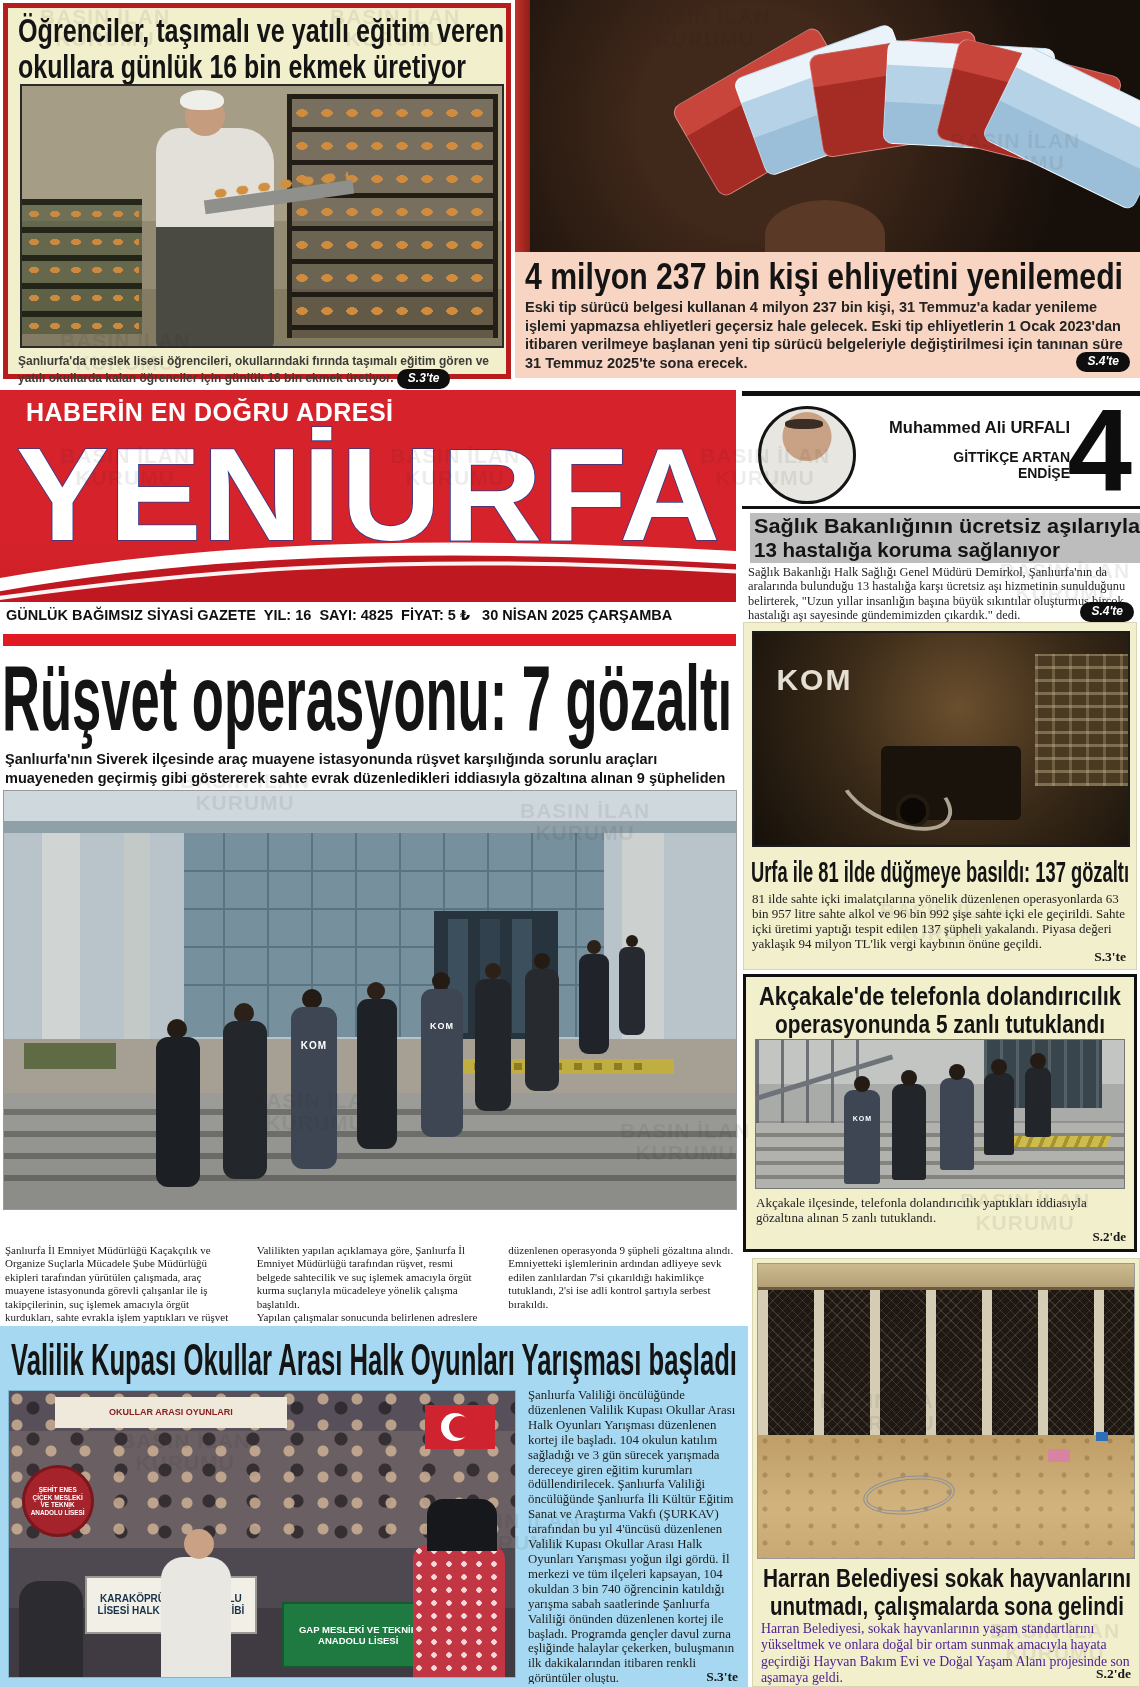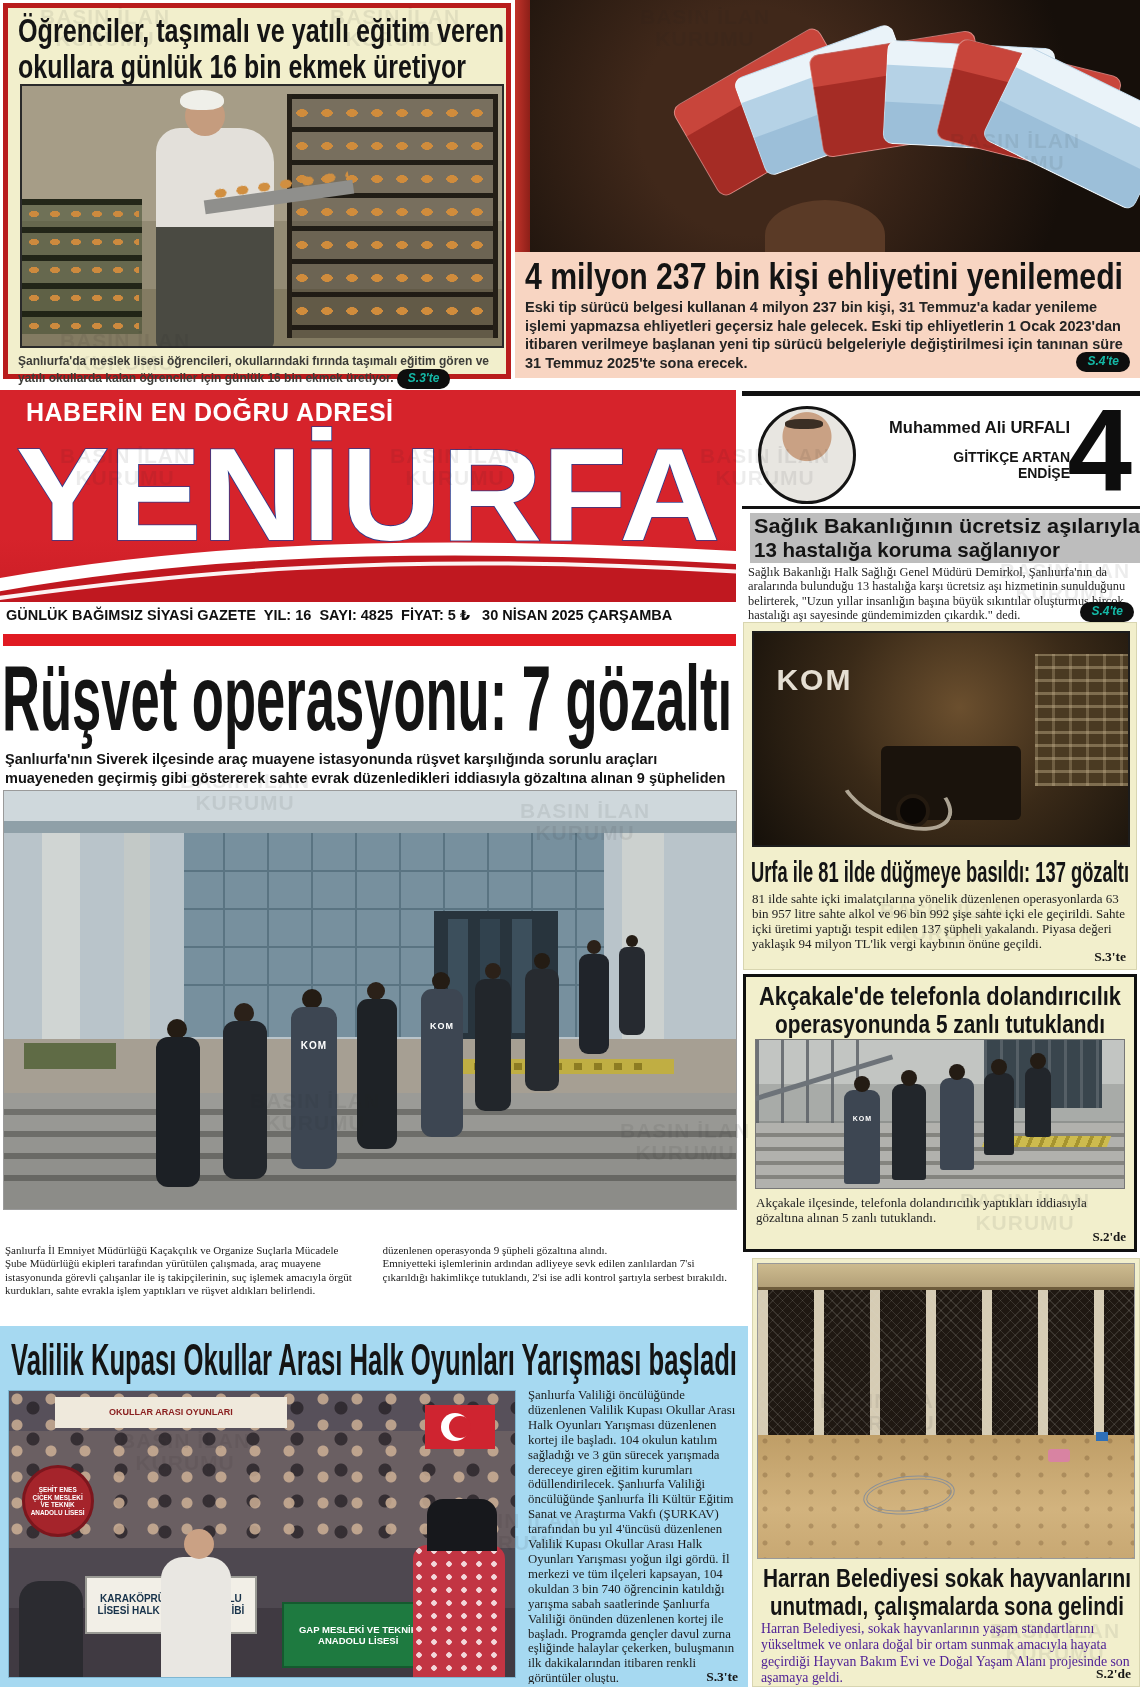--- a/index.html
+++ b/index.html
@@ -3,21 +3,21 @@
 <meta charset="utf-8">
 <style>
   html,body{margin:0;padding:0;background:#e8e8e8;}
   .page{position:relative;width:1140px;height:1687px;background:#ffffff;overflow:hidden;
         font-family:"Liberation Sans","DejaVu Sans",sans-serif;color:#151515;}
   .card{position:absolute;box-sizing:border-box;}
   .photo{position:absolute;overflow:hidden;box-sizing:border-box;}
   .photo *{position:absolute;box-sizing:border-box;}
   svg.head text{font-family:"Liberation Sans","DejaVu Sans",sans-serif;font-weight:700;fill:#141414;}
   .serif{font-family:"Liberation Serif","DejaVu Serif",serif;}
-  .pill{display:inline-block;background:#0e0e0e;color:#14b8a6;font-style:italic;font-weight:700;
+  .pill{display:inline-block;background:#0e0e0e;color:#ffffff;font-style:italic;font-weight:700;
         font-size:12px;line-height:1;padding:3px 11px 5px;border-radius:12px;}
   .wm{position:absolute;z-index:60;opacity:.08;font-weight:700;font-size:21px;line-height:1.05;
       letter-spacing:1px;color:#222;pointer-events:none;text-align:center;}
   .wm span{display:block;}
 
   
   #tl-card{left:3px;top:3px;width:508px;height:376px;background:#f2efcc;border:5px solid #b91c1c;}
   #tl-head{position:absolute;left:8px;top:4px;}
   #tl-photo{left:12px;top:76px;width:484px;height:264px;border:2px solid #2a2a2a;background:#9a957f;}
   #tl-caption{position:absolute;left:10px;top:346px;width:490px;font-size:12px;font-weight:700;color:#3c3c38;line-height:1.22;}
@@ -345,20 +345,22 @@
         <circle cx="590" cy="156" r="7" fill="#2b2119"></circle>
           <rect x="575" y="163" width="30" height="100" rx="9" fill="#20242a"></rect>
         <circle cx="628" cy="150" r="6" fill="#241c14"></circle>
           <rect x="615" y="156" width="26" height="88" rx="8" fill="#262a30"></rect>
       </g>
     </svg>
   </div>
 
   <div id="main-cols">
     <div class="col">Şanlıurfa İl Emniyet Müdürlüğü Kaçakçılık ve Organize Suçlarla Mücadele Şube Müdürlüğü ekipleri tarafından yürütülen çalışmada, araç muayene istasyonunda görevli çalışanlar ile iş takipçilerinin, suç işlemek amacıyla örgüt kurdukları, sahte evrakla işlem yaptıkları ve rüşvet aldıkları belirlendi.</div>
+    <div class="col">Valilikten yapılan açıklamaya göre, Şanlıurfa İl Emniyet Müdürlüğü tarafından rüşvet, resmi belgede sahtecilik ve suç işlemek amacıyla örgüt kurma suçlarıyla mücadeleye yönelik çalışma başlatıldı.
+Yapılan çalışmalar sonucunda belirlenen adreslere</div>
     <div class="col">düzenlenen operasyonda 9 şüpheli gözaltına alındı.
 Emniyetteki işlemlerinin ardından adliyeye sevk edilen zanlılardan 7'si çıkarıldığı hakimlikçe tutuklandı, 2'si ise adli kontrol şartıyla serbest bırakıldı.</div>
   </div>
 
   <div class="card" id="alc-card">
     <div class="photo" id="alc-photo">
       <span class="kombig">KOM</span>
       <span class="komsm">KOM</span>
       <div class="machine"></div>
       <div class="wheel"></div>

